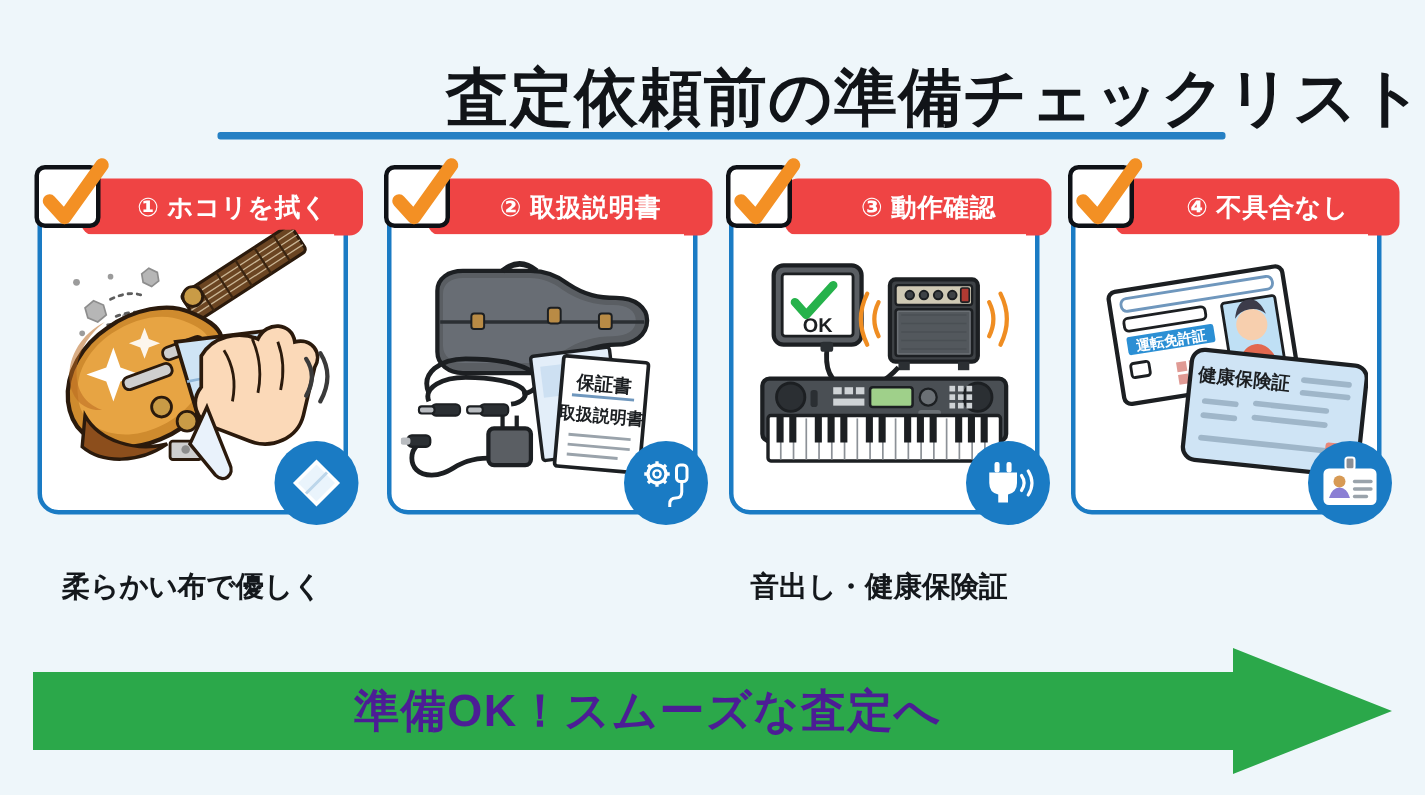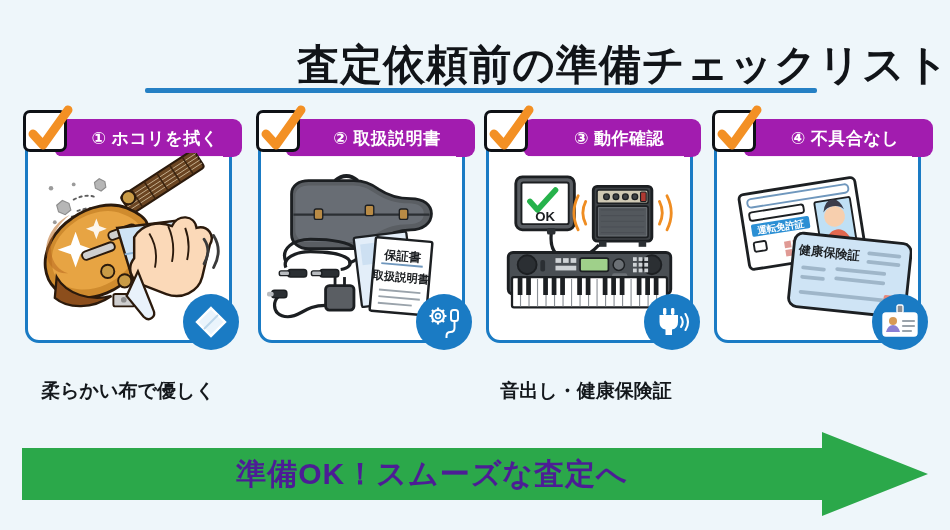--- a/index.html
+++ b/index.html
@@ -30,21 +30,21 @@
     background: #ffffff;
   }
   .card.c1 { left: 25px; }
   .card.c2 { left: 258px; }
   .card.c3 { left: 486px; }
   .card.c4 { left: 714px; }
 
   .card-head {
     position: absolute; top: -20px; left: 18px;
     height: 38px; border-radius: 9px;
-    background: #a21caf; color: #fff;
+    background: #ef4444; color: #fff;
     display: flex; align-items: center; justify-content: center;
     padding: 0 10px 0 24px;
     font-size: 17px; font-weight: 700; white-space: nowrap;
     letter-spacing: 0.5px;
   }
   .card.c1 .card-head { width: 188px; left: 26px; }
   .card.c2 .card-head { width: 190px; left: 24px; }
   .card.c3 .card-head { width: 178px; left: 34px; }
   .card.c4 .card-head { width: 190px; left: 26px; }
 

